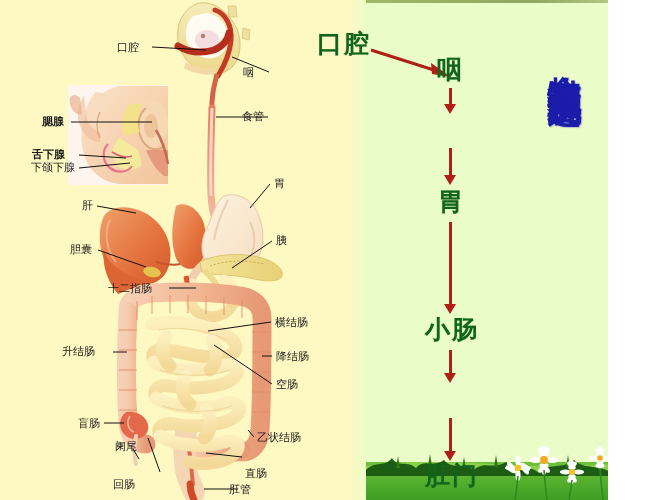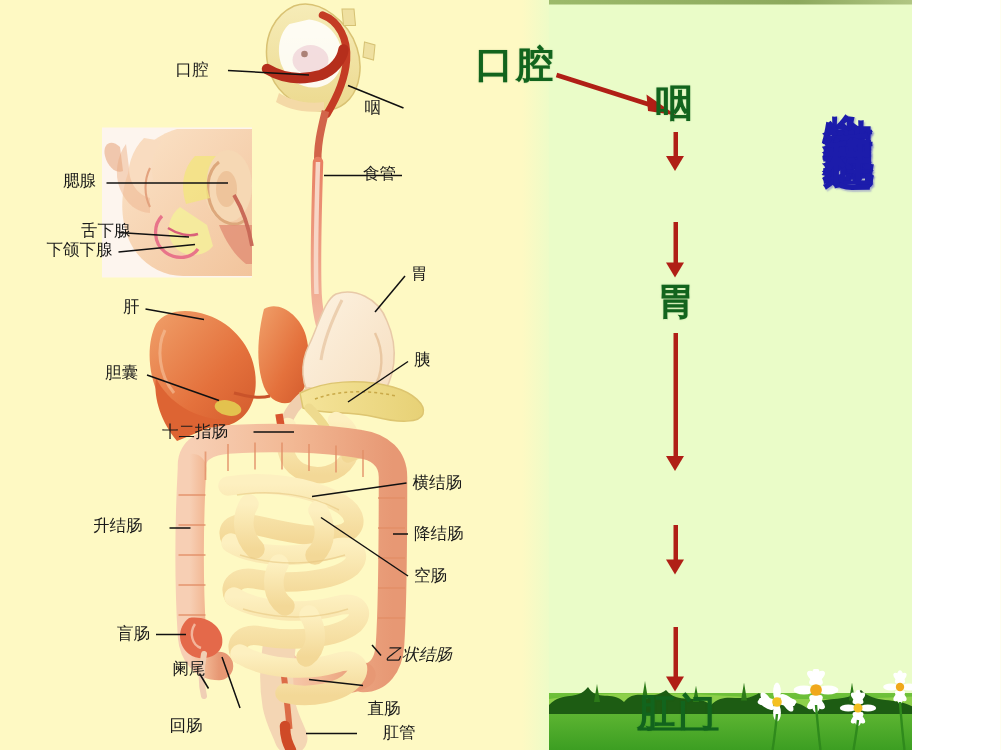--- a/index.html
+++ b/index.html
@@ -321,38 +321,38 @@
         <path d="M160,472 L148,438"></path>
         <path d="M242,457 L206,453"></path>
         <path d="M238,489 L204,489"></path>
       </g>
     </svg>
 
     
     <div class="anat-label" style="left:117px; top:41px;">口腔</div>
     <div class="anat-label" style="left:243px; top:66px;">咽</div>
     <div class="anat-label" style="left:242px; top:110px;">食管</div>
-    <div class="anat-label" style="left:42px;  top:115px;">腮腺</div>
-    <div class="anat-label" style="left:54px;  top:148px;">舌下腺</div>
+    <div class="anat-label" style="left:42px;  top:115px;font-weight:bold;">腮腺</div>
+    <div class="anat-label" style="left:32px;  top:148px;font-weight:bold;">舌下腺</div>
     <div class="anat-label" style="left:31px;  top:161px;">下颌下腺</div>
     <div class="anat-label" style="left:82px;  top:199px;">肝</div>
     <div class="anat-label" style="left:70px;  top:243px;">胆囊</div>
     <div class="anat-label" style="left:274px; top:177px;">胃</div>
     <div class="anat-label" style="left:276px; top:234px;">胰</div>
     <div class="anat-label" style="left:108px; top:282px;font-family:Liberation Serif, serif;">十二指肠</div>
     <div class="anat-label" style="left:275px; top:316px;font-family:Liberation Serif, serif;">横结肠</div>
     <div class="anat-label" style="left:62px;  top:345px;">升结肠</div>
     <div class="anat-label" style="left:276px; top:350px;">降结肠</div>
     <div class="anat-label" style="left:276px; top:378px;">空肠</div>
     <div class="anat-label" style="left:78px;  top:417px;">盲肠</div>
-    <div class="anat-label" style="left:257px; top:431px;font-style:italic;">乙状结肠</div>
+    <div class="anat-label" style="left:257px; top:431px;">乙状结肠</div>
     <div class="anat-label" style="left:115px; top:440px;">阑尾</div>
     <div class="anat-label" style="left:245px; top:467px;">直肠</div>
     <div class="anat-label" style="left:113px; top:478px;">回肠</div>
-    <div class="anat-label" style="left:255px; top:483px;">肛管</div>
+    <div class="anat-label" style="left:229px; top:483px;">肛管</div>
   </div>
 
   <div id="green-panel"></div>
   <div id="panel-edge-fade"></div>
   <div id="panel-top-rule"></div>
 
   <div id="grass-strip">
     <svg width="301" height="54" viewBox="0 0 301 54">
       <defs>
         <linearGradient id="gLawn" x1="0" y1="0" x2="0" y2="1">
@@ -480,23 +480,24 @@
   <div class="flow-arrow-v" style="left:449px; top:88px;  height:18px;"></div>
   <div class="flow-arrow-head" style="left:444px; top:104px;"></div>
 
   <div class="flow-arrow-v" style="left:449px; top:148px; height:28px;"></div>
   <div class="flow-arrow-head" style="left:444px; top:175px;"></div>
 
   <div class="flow-node" style="left:438px; top:188px;">胃</div>
   <div class="flow-arrow-v" style="left:449px; top:222px; height:83px;"></div>
   <div class="flow-arrow-head" style="left:444px; top:304px;"></div>
 
+  <div class="flow-node" style="left:425px; top:316px;">小肠</div>
   <div class="flow-arrow-v" style="left:449px; top:350px; height:24px;"></div>
   <div class="flow-arrow-head" style="left:444px; top:373px;"></div>
 
   <div class="flow-arrow-v" style="left:449px; top:418px; height:34px;"></div>
   <div class="flow-arrow-head" style="left:444px; top:451px;"></div>
 
-  <div class="flow-node" style="left:425px; top:462px;text-decoration:underline;">肛门</div>
+  <div class="flow-node" style="left:425px; top:462px;">肛门</div>
 
   <div id="vtitle">食物进入消化系统的过程</div>
 
 </div>
 
 </body></html>

